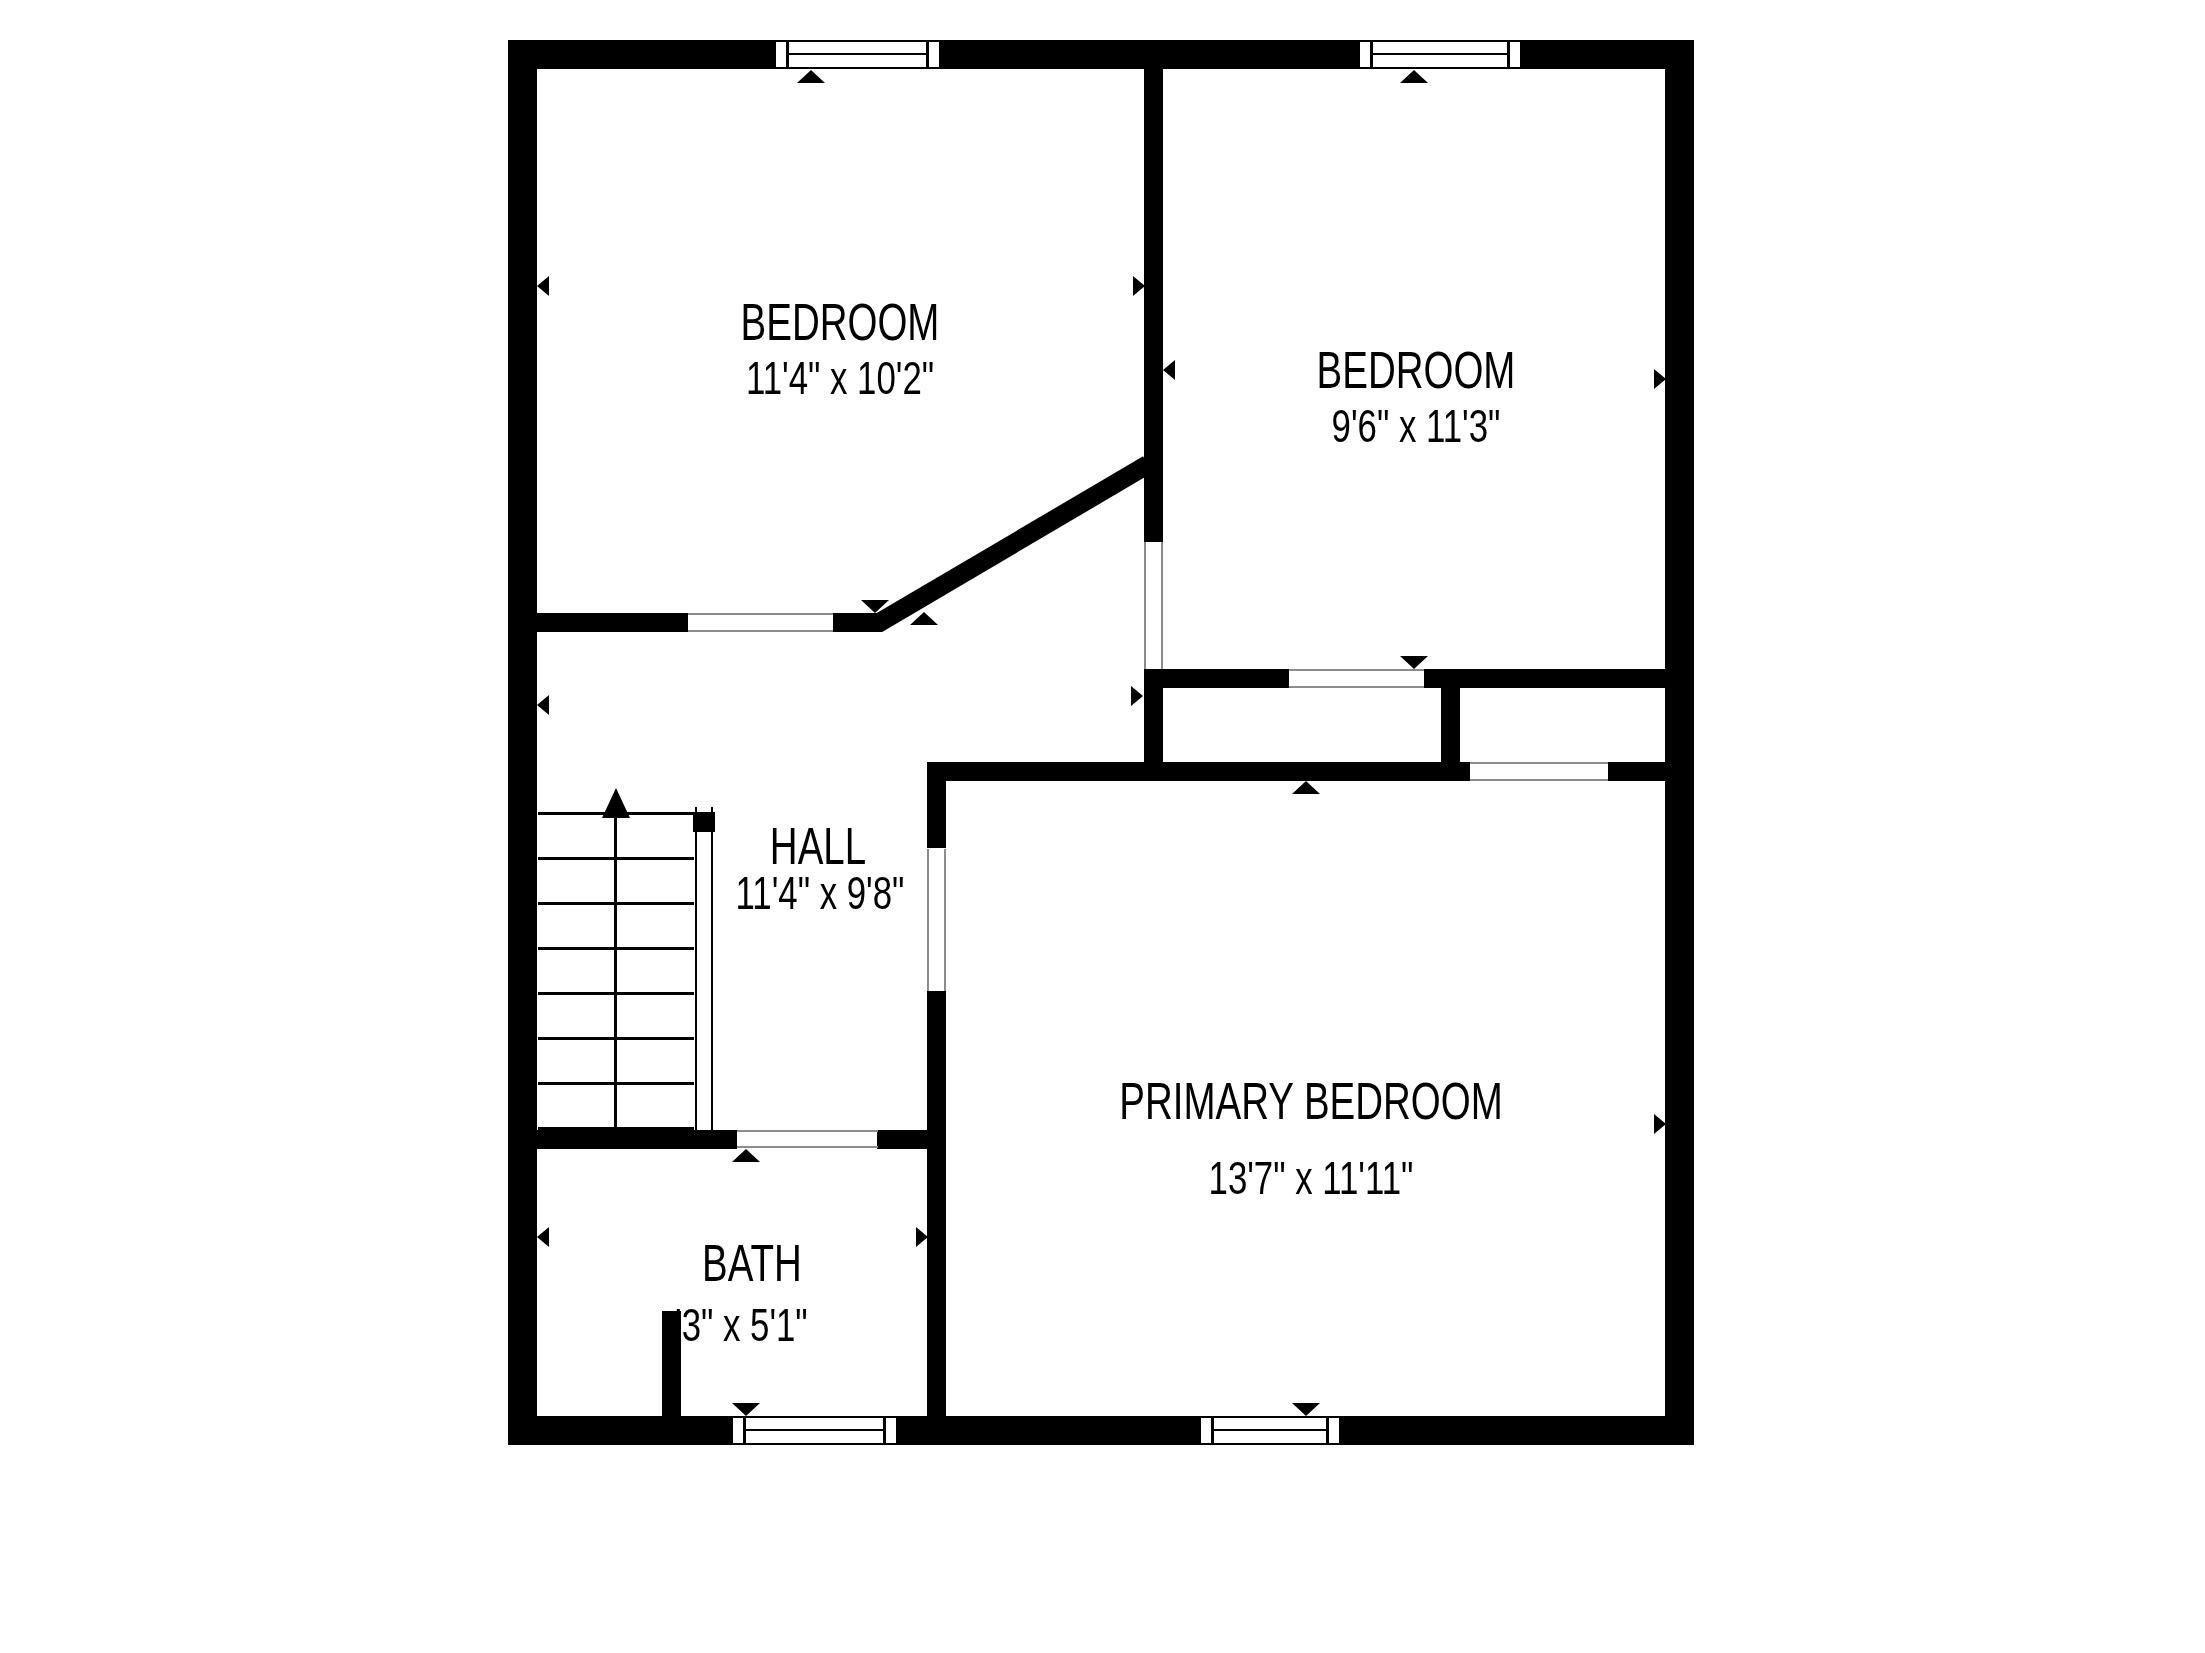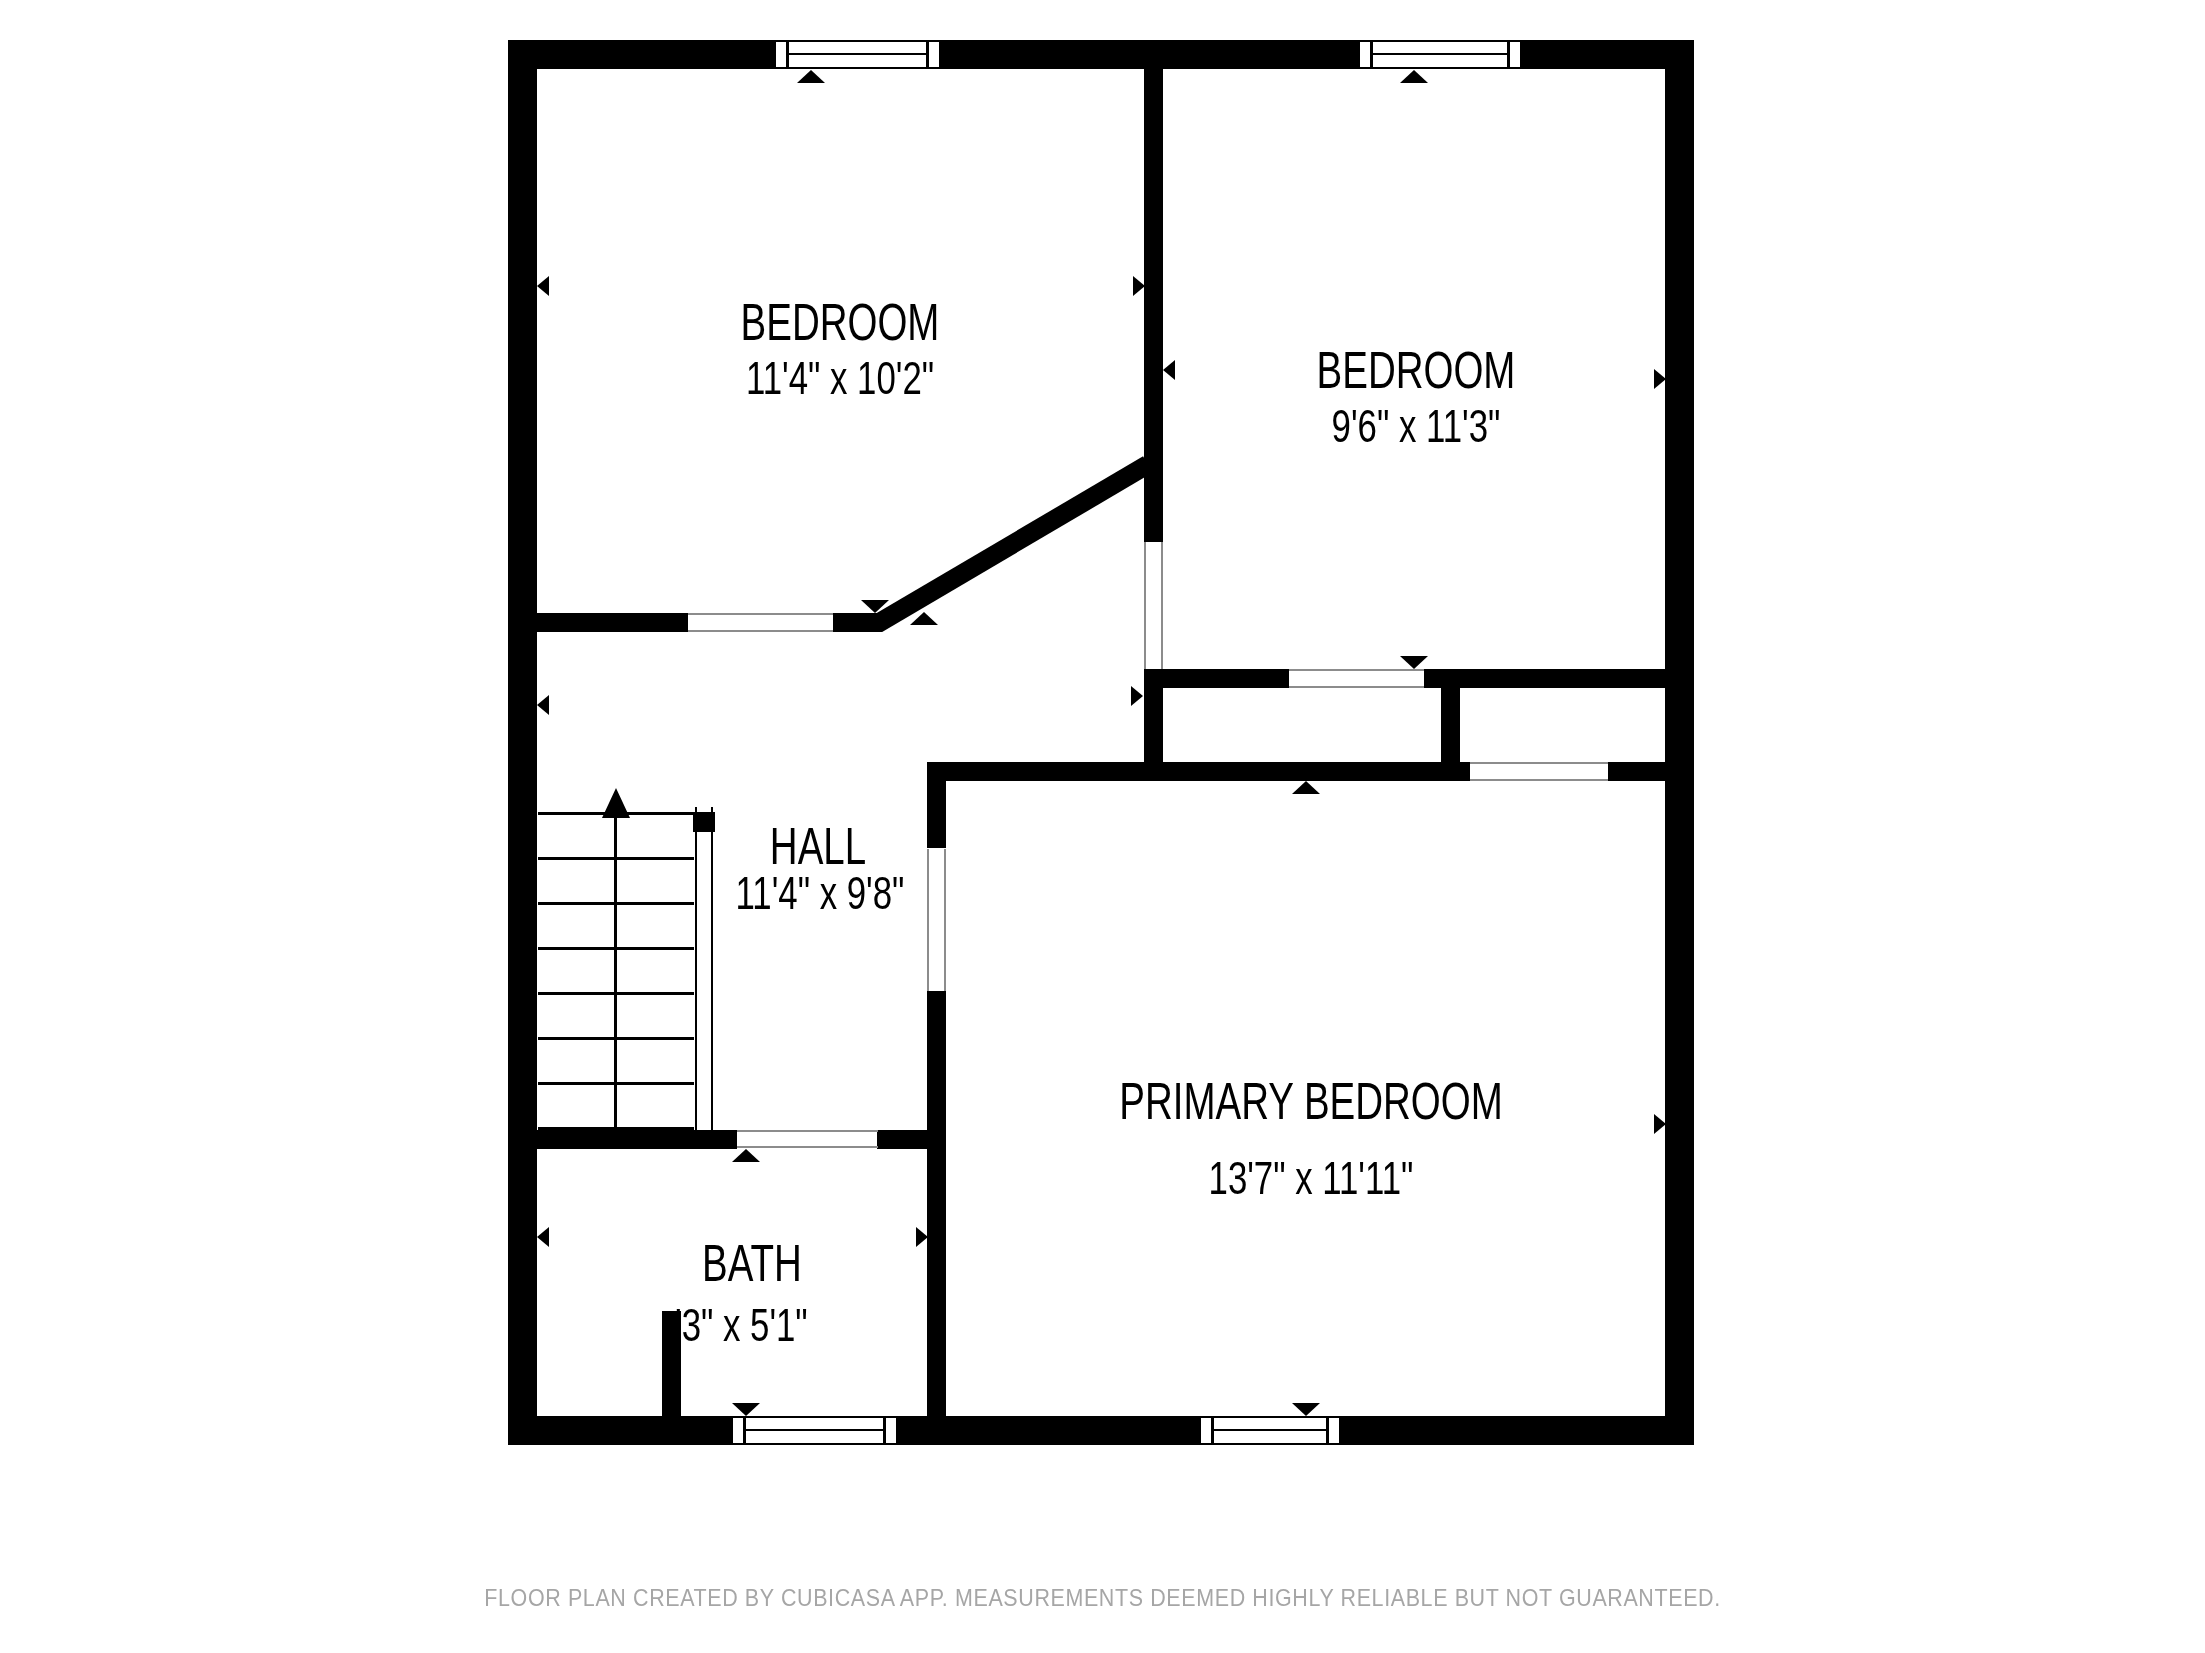--- a/index.html
+++ b/index.html
@@ -122,18 +122,15 @@
 
   <div class="lbl nm" style="left:818px;top:846px;">HALL</div>
   <div class="lbl dm" style="left:820px;top:892px;">11'4" x 9'8"</div>
 
   <div class="lbl nm" style="left:1311px;top:1101px;">PRIMARY BEDROOM</div>
   <div class="lbl dm" style="left:1311px;top:1177px;">13'7" x 11'11"</div>
 
   <div class="lbl nm" style="left:752px;top:1263px;">BATH</div>
   <div class="lbl dm left-anchor" style="left:675px;top:1324px;">'3" x 5'1"</div>
 
-  <div id="footer">
-    <span>FLOOR PLAN CREATED BY CUBICASA APP. MEASUREMENTS DEEMED HIGHLY RELIABLE BUT NOT GUARANTEED.</span>
-  </div>
 
 </div>
 
 
 </body></html>

